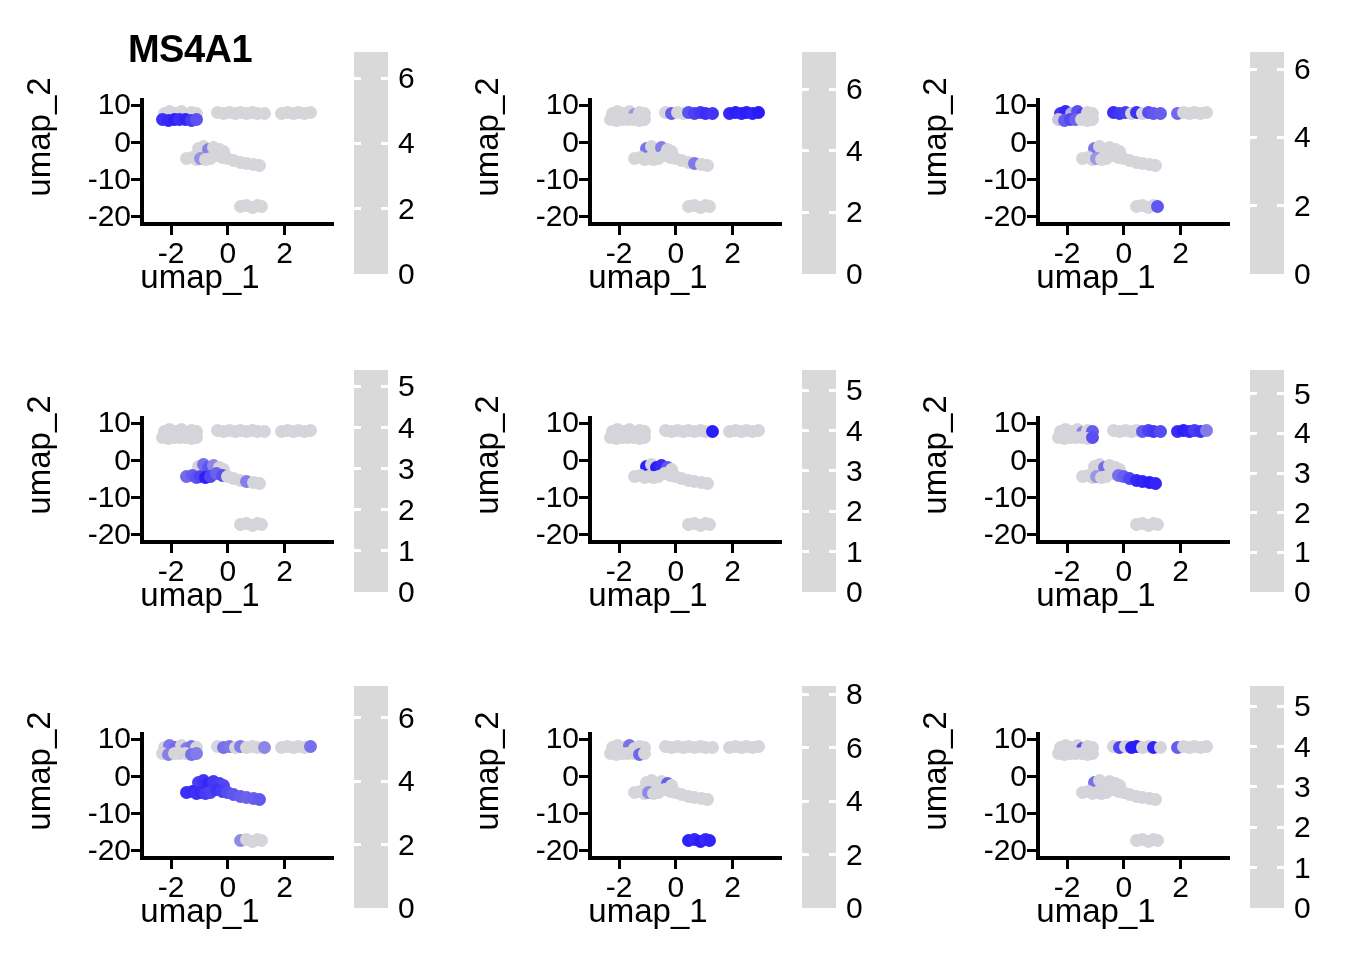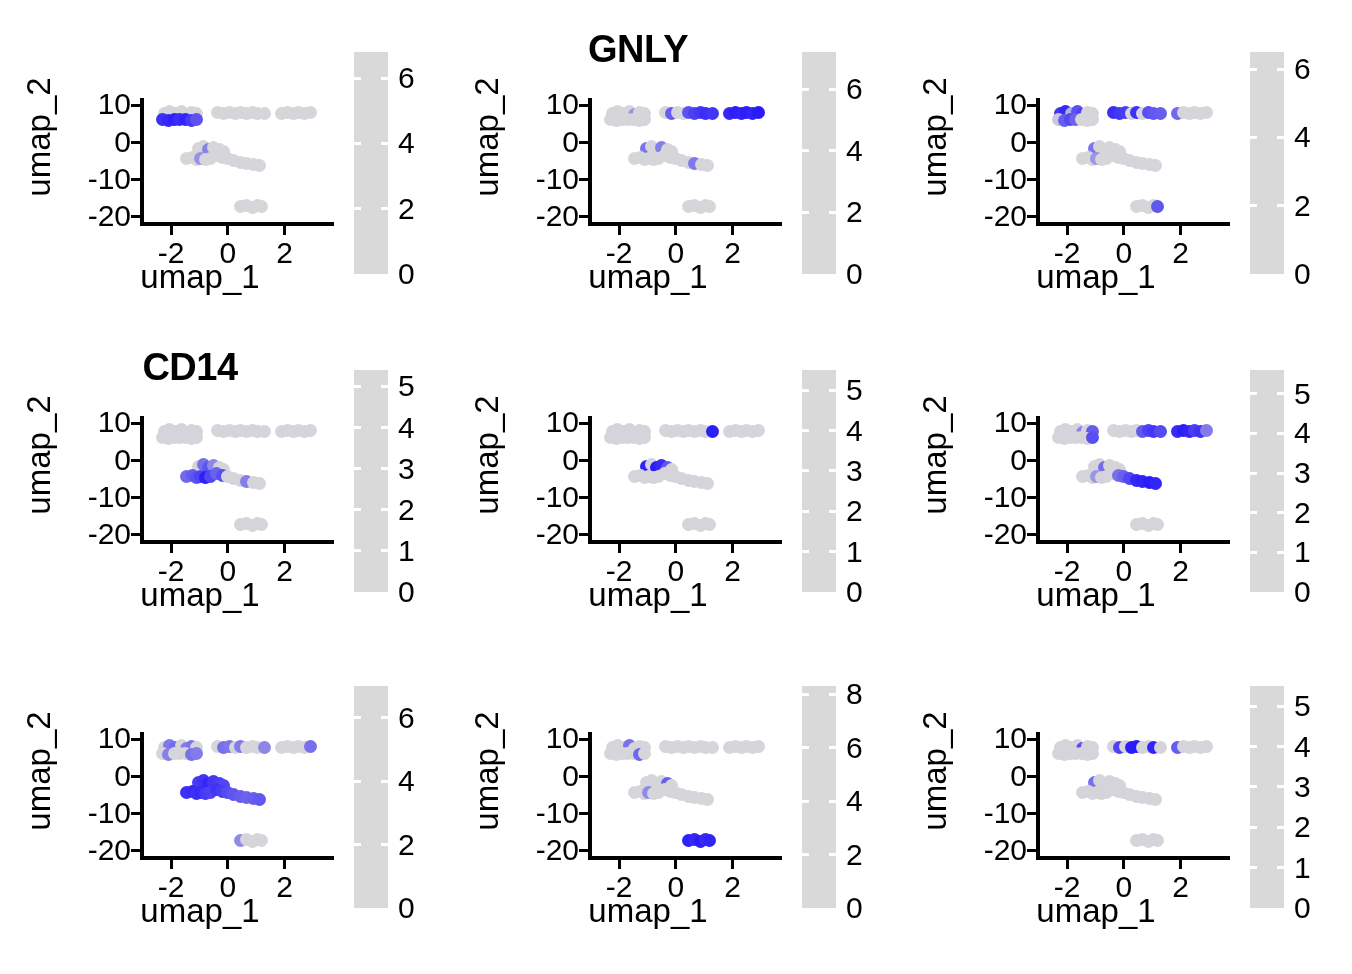--- a/index.html
+++ b/index.html
@@ -147,20 +147,21 @@
     transform: translateY(-50%);
     white-space: nowrap;
     font-family: "Liberation Sans", sans-serif;
   }
 </style>
 </head>
 <body>
 
 <div id="figure">
     <div class="panel" style="left: 0px; top: 0px;">
+      <div class="panel-title">MS4A1</div>
       <div class="ylab">umap_2</div>
       <div class="xlab">umap_1</div>
       <div class="plotbox">
         <div class="axis-line yaxis"></div>
         <div class="axis-line xaxis"></div>
         <div class="ytick" style="top: 5.92029px;"></div>
         <div class="ytick-label" style="top: 7.42029px;">10</div>
         <div class="ytick" style="top: 43.0217px;"></div>
         <div class="ytick-label" style="top: 44.5217px;">0</div>
         <div class="ytick" style="top: 80.1232px;"></div>
@@ -239,21 +240,20 @@
           <div class="cbar-tick left" style="top: 24.6176px;"></div>
           <div class="cbar-tick right" style="top: 24.6176px;"></div>
         </div>
         <div class="cbar-label" style="top: 222px;">0</div>
         <div class="cbar-label" style="top: 156.706px;">2</div>
         <div class="cbar-label" style="top: 91.4118px;">4</div>
         <div class="cbar-label" style="top: 26.1176px;">6</div>
       </div>
     </div>
     <div class="panel" style="left: 448px; top: 0px;">
-      <div class="panel-title">GNLY</div>
       <div class="ylab">umap_2</div>
       <div class="xlab">umap_1</div>
       <div class="plotbox">
         <div class="axis-line yaxis"></div>
         <div class="axis-line xaxis"></div>
         <div class="ytick" style="top: 5.92029px;"></div>
         <div class="ytick-label" style="top: 7.42029px;">10</div>
         <div class="ytick" style="top: 43.0217px;"></div>
         <div class="ytick-label" style="top: 44.5217px;">0</div>
         <div class="ytick" style="top: 80.1232px;"></div>
@@ -424,21 +424,20 @@
           <div class="cbar-tick left" style="top: 15.5769px;"></div>
           <div class="cbar-tick right" style="top: 15.5769px;"></div>
         </div>
         <div class="cbar-label" style="top: 222px;">0</div>
         <div class="cbar-label" style="top: 153.692px;">2</div>
         <div class="cbar-label" style="top: 85.3846px;">4</div>
         <div class="cbar-label" style="top: 17.0769px;">6</div>
       </div>
     </div>
     <div class="panel" style="left: 0px; top: 318px;">
-      <div class="panel-title">CD14</div>
       <div class="ylab">umap_2</div>
       <div class="xlab">umap_1</div>
       <div class="plotbox">
         <div class="axis-line yaxis"></div>
         <div class="axis-line xaxis"></div>
         <div class="ytick" style="top: 5.92029px;"></div>
         <div class="ytick-label" style="top: 7.42029px;">10</div>
         <div class="ytick" style="top: 43.0217px;"></div>
         <div class="ytick-label" style="top: 44.5217px;">0</div>
         <div class="ytick" style="top: 80.1232px;"></div>

